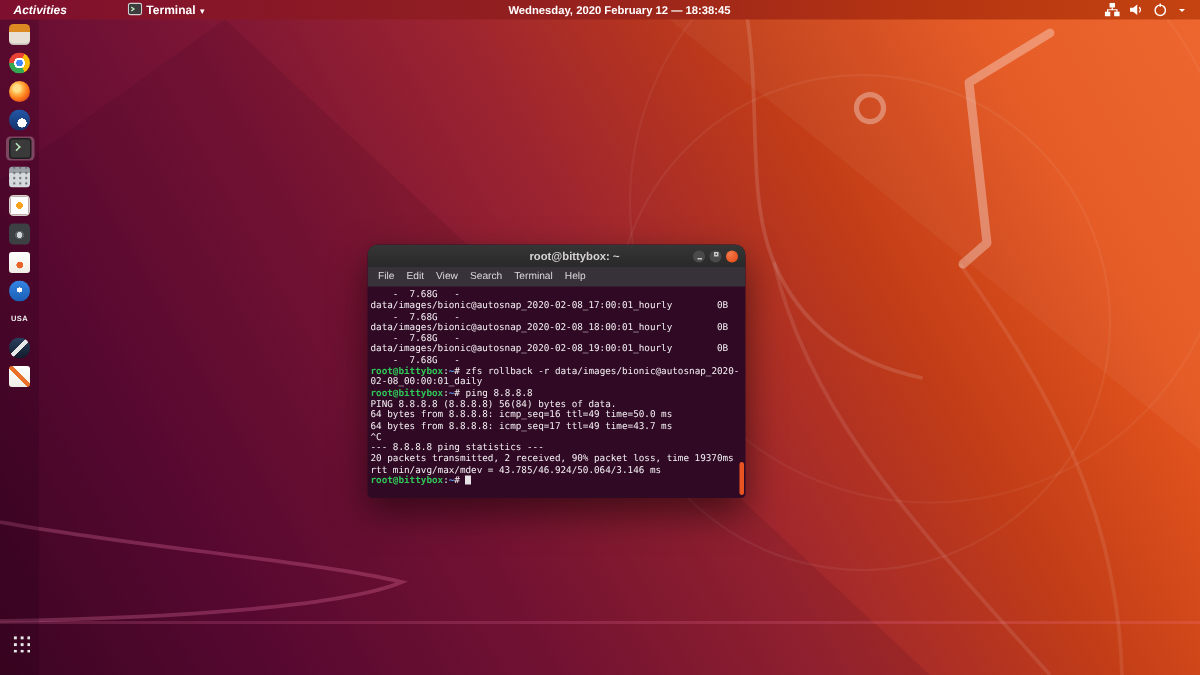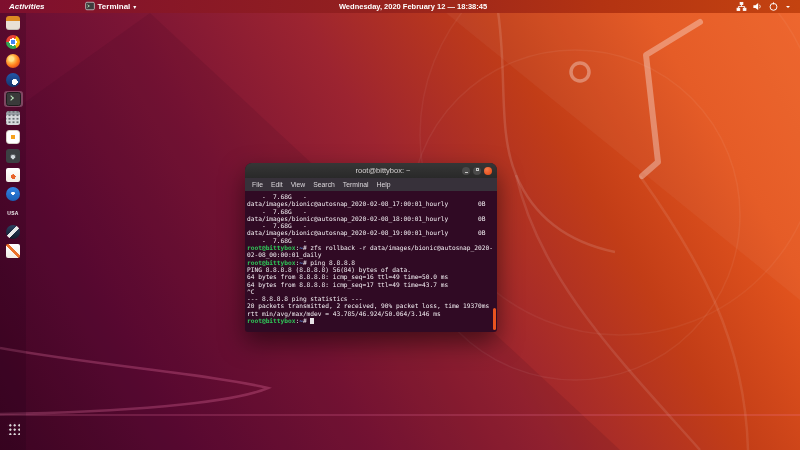--- a/index.html
+++ b/index.html
@@ -55,21 +55,21 @@
   .show-apps{margin-top:auto;margin-bottom:14px;}
   .icon-show-apps{width:13px;height:13px;background-image:radial-gradient(circle,#e8e8e8 1px,rgba(0,0,0,0) 1.3px);background-size:4.5px 4.5px;background-position:1px 1px;}
   
   .window{
     position:absolute;left:245px;top:163px;width:252px;height:169px;z-index:35;
     border-radius:7px 7px 3px 3px;overflow:hidden;background:#300a24;
     box-shadow:0 10px 24px rgba(0,0,0,0.5);
   }
   .titlebar{height:15px;background:linear-gradient(#363636,#292929);position:relative;}
   .title{position:absolute;left:0;right:0;top:0;bottom:0;display:flex;align-items:center;justify-content:center;
-    font-size:7.5px;font-weight:normal;color:#d6d2d2;padding-left:24px;}
+    font-size:7.5px;font-weight:bold;color:#d6d2d2;padding-left:24px;}
   .winbtns{position:absolute;right:5px;top:0;bottom:0;display:flex;align-items:center;gap:3px;z-index:2;}
   .wb{width:8px;height:8px;border-radius:50%;}
   .wb.min,.wb.max{background:#4a4a4a;}
   .wb.min::after{content:"";display:block;width:3px;height:1px;background:#c8c8c8;margin:5px auto 0;}
   .wb.max::after{content:"";display:block;width:3px;height:3px;border:1px solid #c8c8c8;margin:1px auto 0;box-sizing:border-box;}
   .wb.close{background:radial-gradient(circle at 35% 30%,#f47a4b,#e95420 70%);}
   .menubar{height:13px;background:#37313a;display:flex;align-items:center;gap:8px;padding-left:7px;
     font-size:6.8px;color:#dcd8dc;}
   .screen{position:relative;height:141px;box-sizing:border-box;padding:2px 0 0 2px;overflow:hidden;
     font-family:"DejaVu Sans Mono",monospace;font-size:6.2px;color:#f3eff3;}

